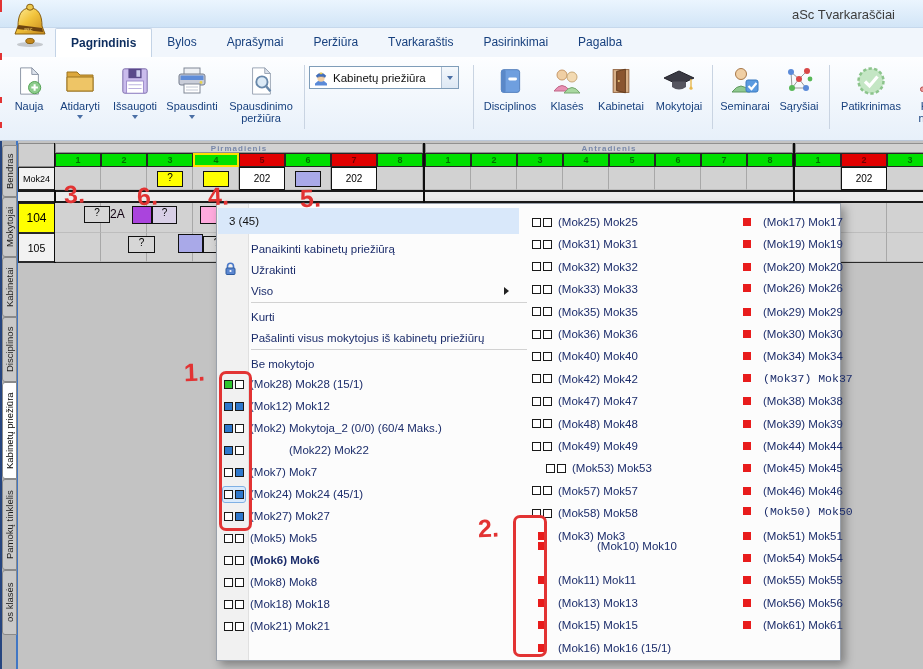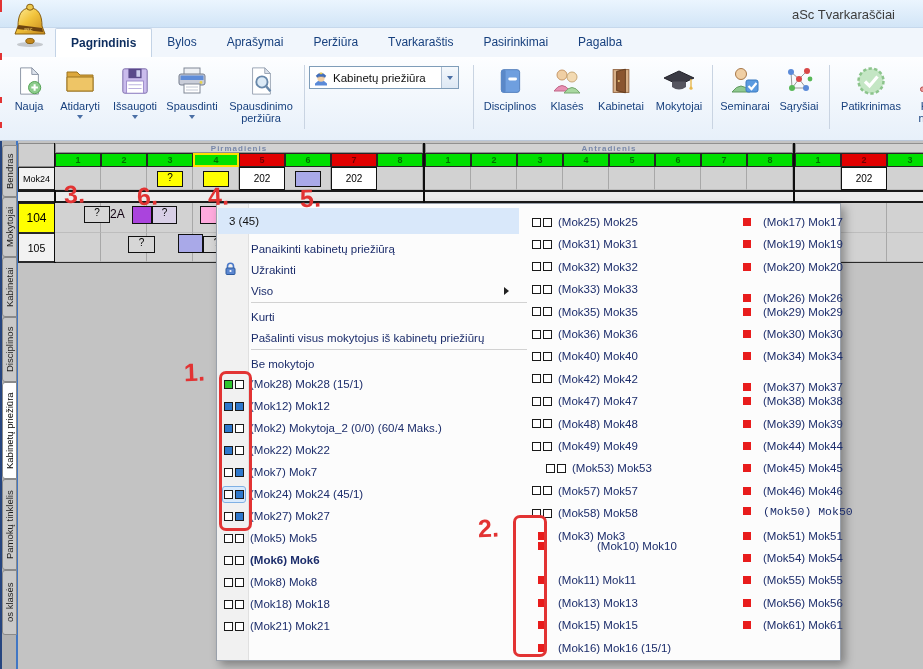--- a/index.html
+++ b/index.html
@@ -470,21 +470,21 @@
           </span>
           <span class="lbl">(Mok12) Mok12</span>
         </div>
         <div class="m-item" style="left: 6px; top: 214px;">
           <span class="pair">
             <span class="sq" style="background: rgb(47, 120, 204);"></span>
             <span class="sq"></span>
           </span>
           <span class="lbl">(Mok2) Mokytoja_2 (0/0) (60/4 Maks.)</span>
         </div>
-        <div class="m-item" style="left: 6px; top: 236px;">
+        <div class="m-item" style="left: 6px; top: 236px; gap: 39px;">
           <span class="pair">
             <span class="sq" style="background: rgb(47, 120, 204);"></span>
             <span class="sq"></span>
           </span>
           <span class="lbl">(Mok22) Mok22</span>
         </div>
         <div class="m-item" style="left: 6px; top: 258px;">
           <span class="pair">
             <span class="sq"></span>
             <span class="sq" style="background: rgb(47, 120, 204);"></span>
@@ -696,21 +696,21 @@
             <span class="redsq"></span>
           </span>
           <span class="lbl">(Mok19) Mok19</span>
         </div>
         <div class="m-item" style="left: 2px; top: 52.8px;">
           <span class="redsq-wrap">
             <span class="redsq"></span>
           </span>
           <span class="lbl">(Mok20) Mok20</span>
         </div>
-        <div class="m-item" style="left: 2px; top: 84px;">
+        <div class="m-item" style="left: 2px; top: 74px;">
           <span class="redsq-wrap">
             <span class="redsq"></span>
           </span>
           <span class="lbl">(Mok26) Mok26</span>
         </div>
         <div class="m-item" style="left: 2px; top: 97.6px;">
           <span class="redsq-wrap">
             <span class="redsq"></span>
           </span>
           <span class="lbl">(Mok29) Mok29</span>
@@ -720,21 +720,21 @@
             <span class="redsq"></span>
           </span>
           <span class="lbl">(Mok30) Mok30</span>
         </div>
         <div class="m-item" style="left: 2px; top: 142.4px;">
           <span class="redsq-wrap">
             <span class="redsq"></span>
           </span>
           <span class="lbl">(Mok34) Mok34</span>
         </div>
-        <div class="m-item" style="left: 2px; top: 173px;">
+        <div class="m-item" style="left: 2px; top: 164px; font-family: Liberation Mono, monospace;">
           <span class="redsq-wrap">
             <span class="redsq"></span>
           </span>
           <span class="lbl">(Mok37) Mok37</span>
         </div>
         <div class="m-item" style="left: 2px; top: 187.2px;">
           <span class="redsq-wrap">
             <span class="redsq"></span>
           </span>
           <span class="lbl">(Mok38) Mok38</span>

